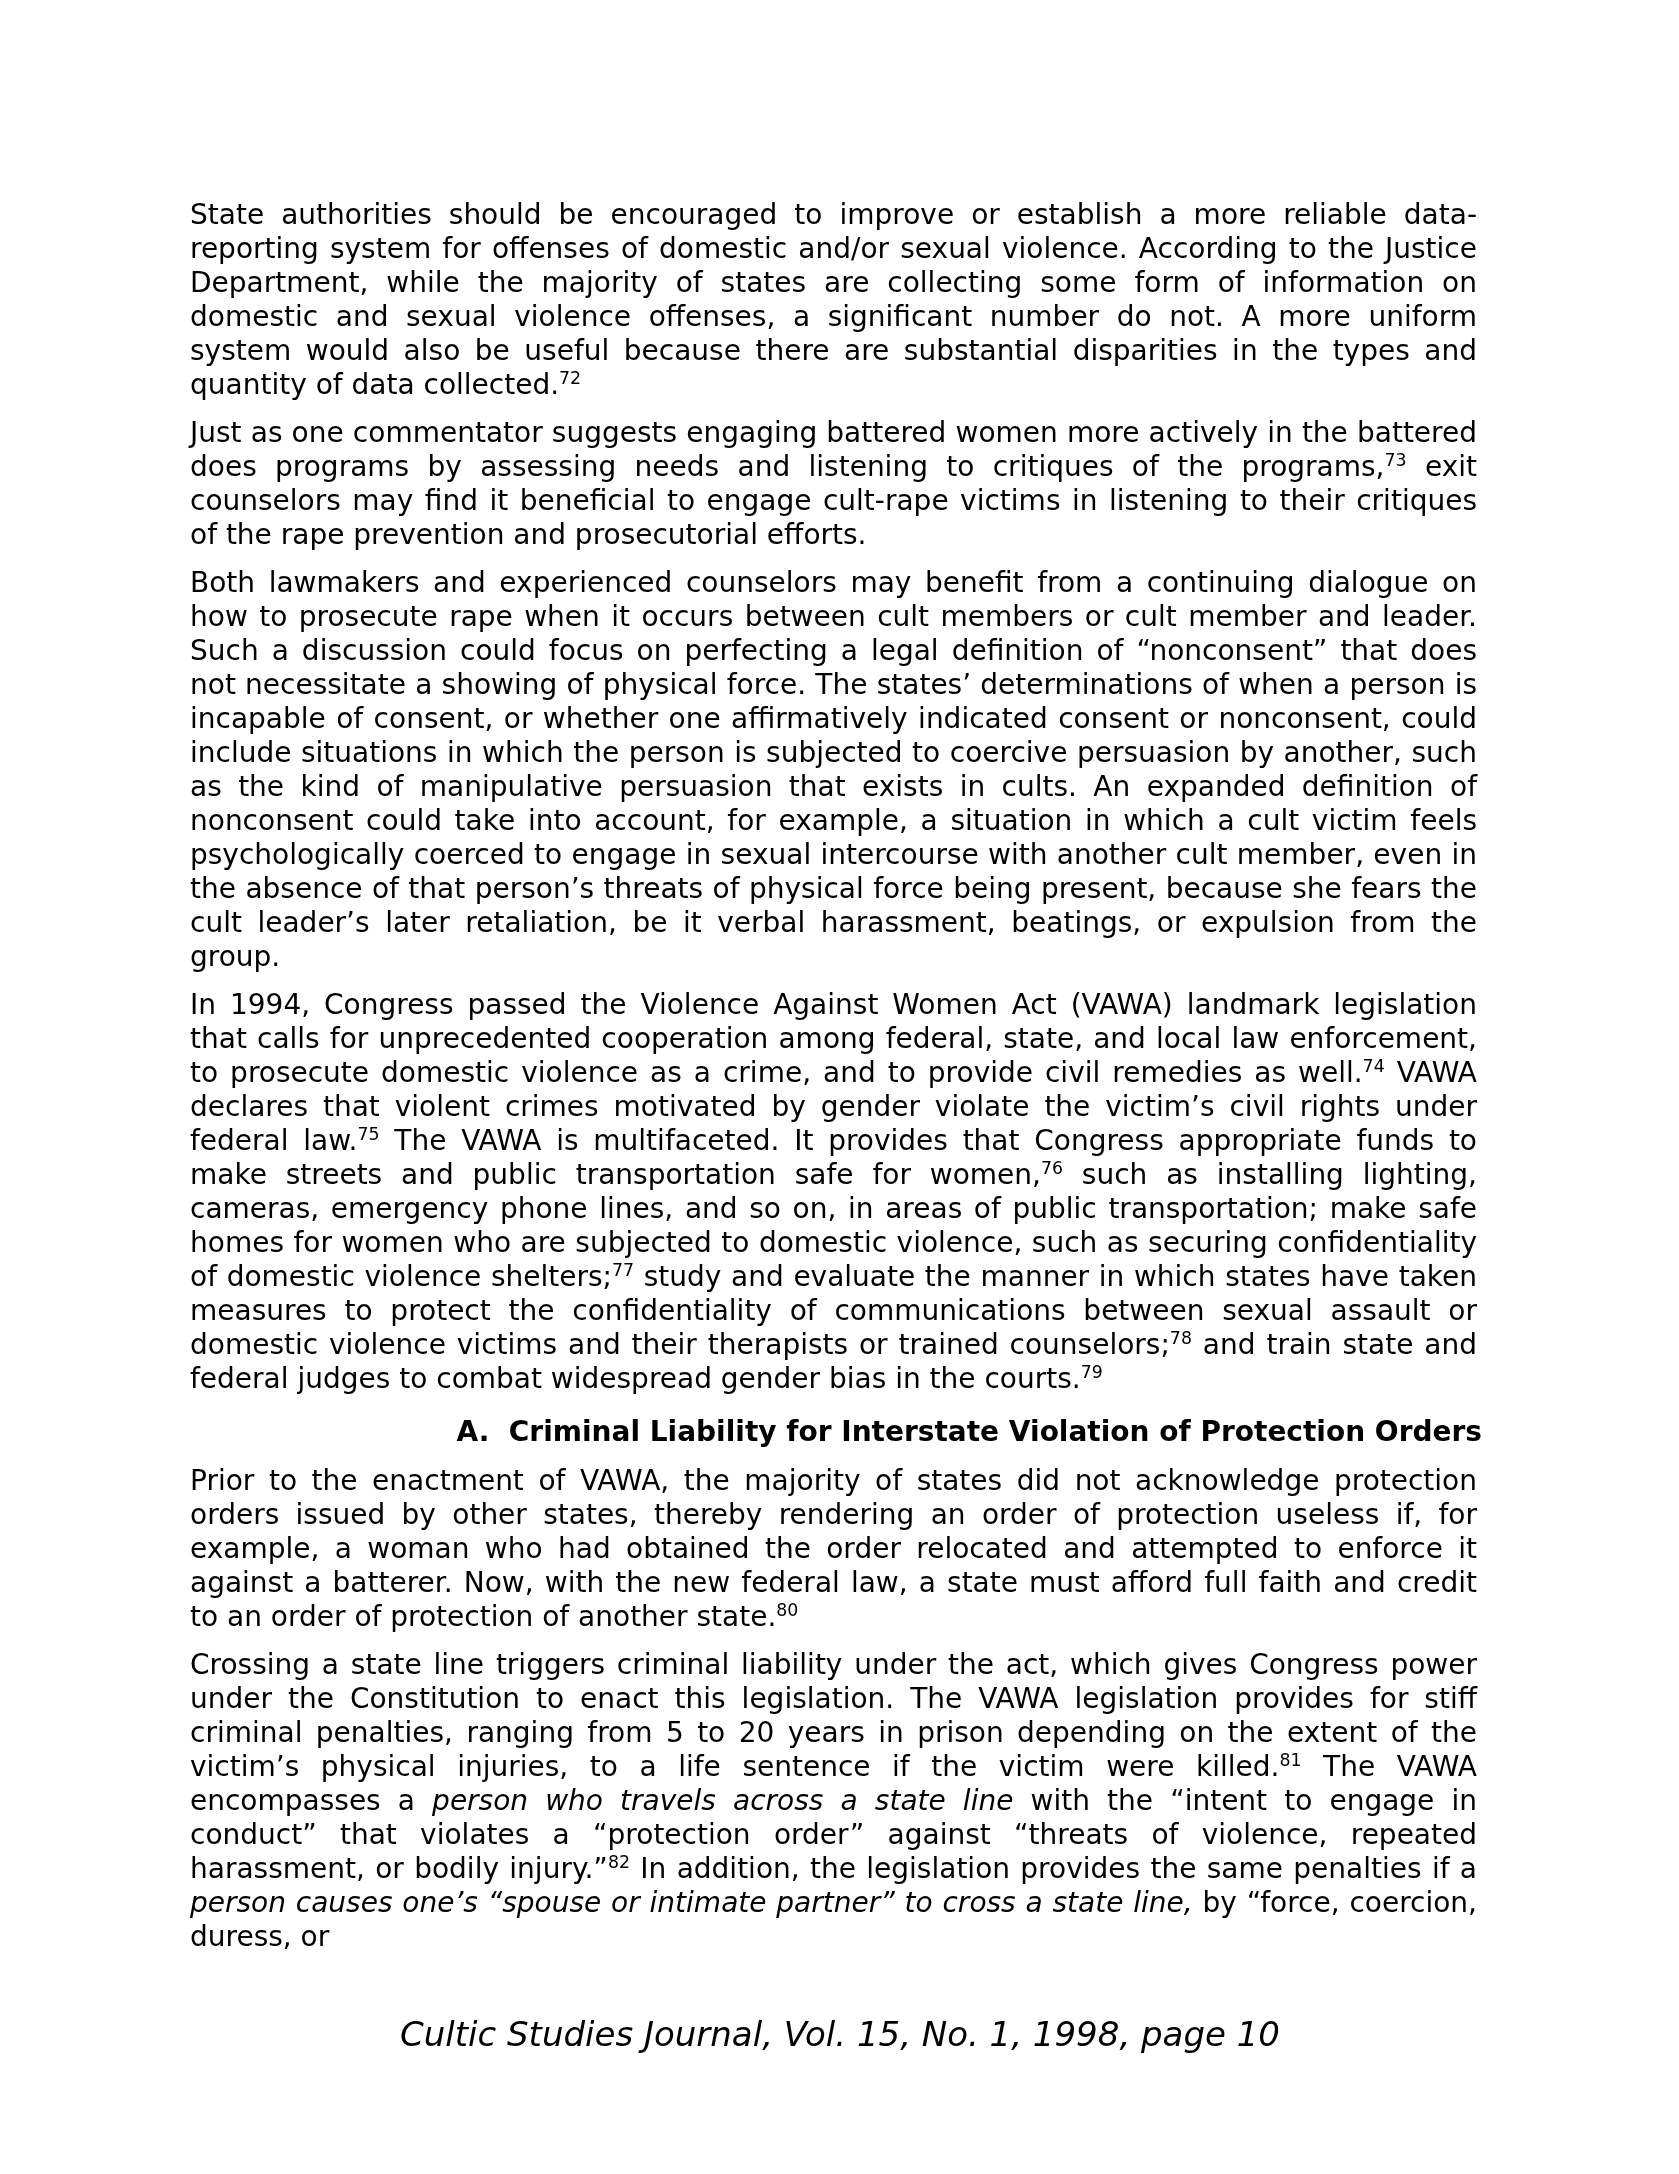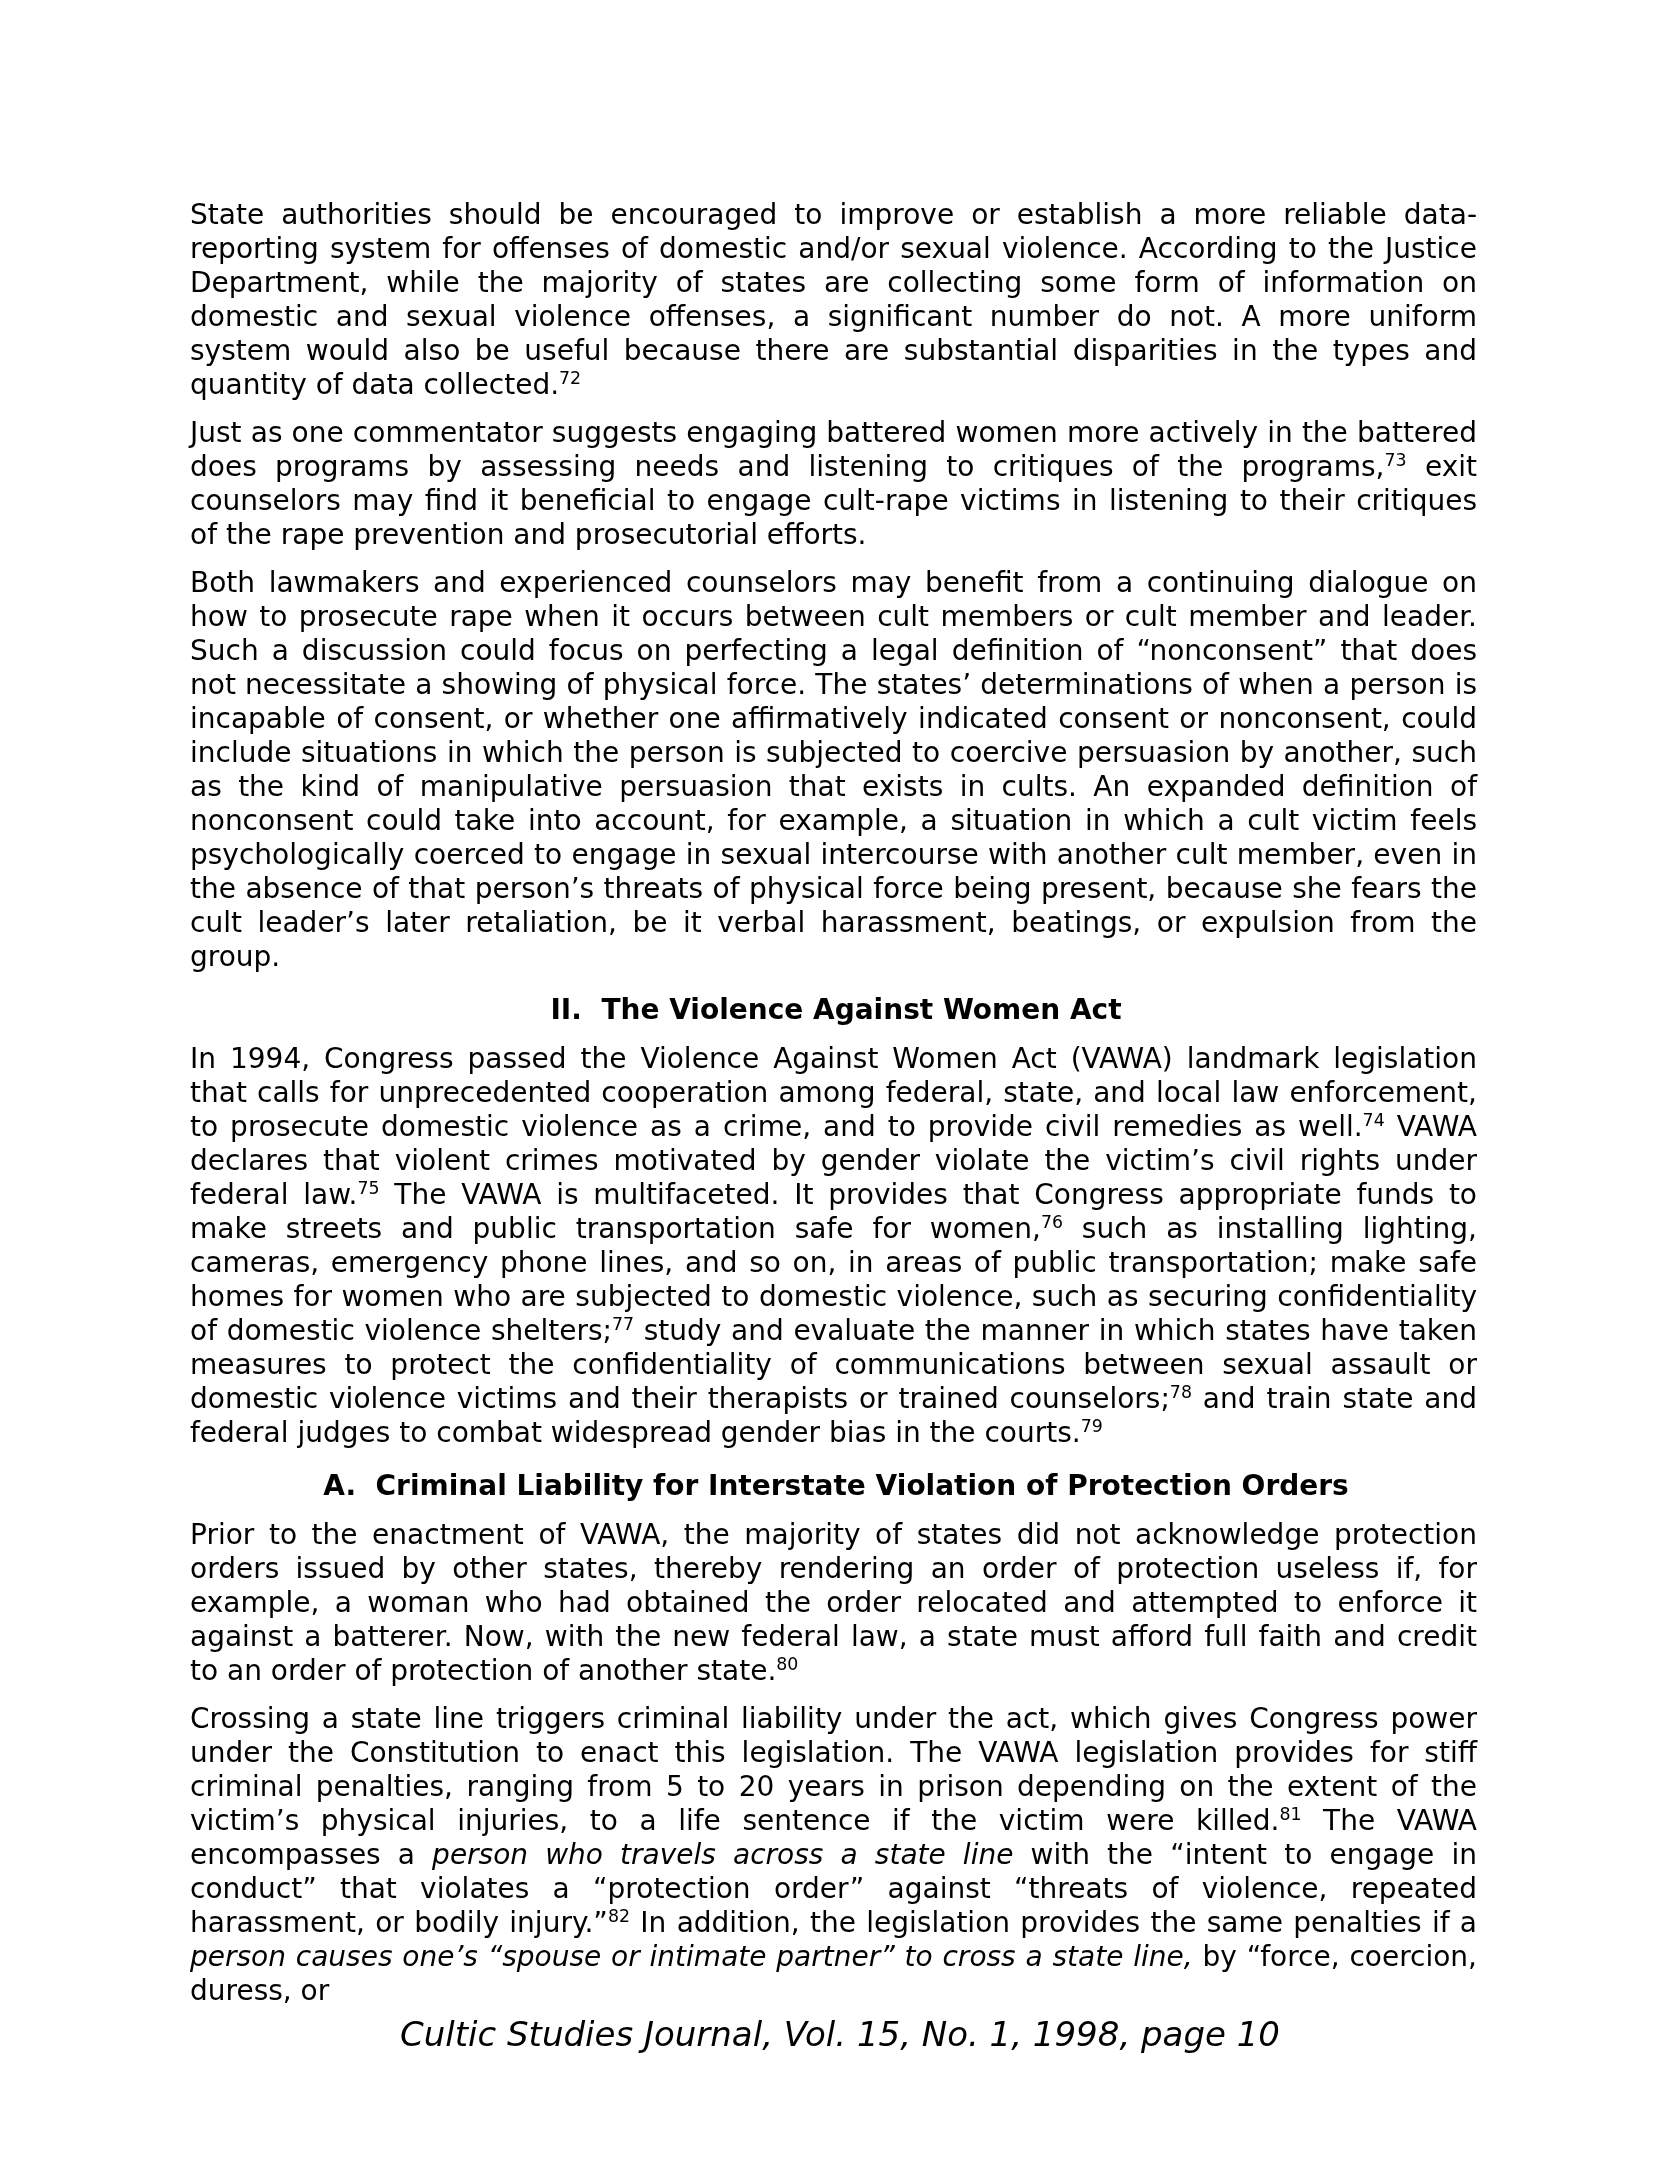--- a/index.html
+++ b/index.html
@@ -33,21 +33,21 @@
     line-height: 34px;
     font-weight: bold;
     text-align: center;
     white-space: pre-wrap;
     margin: 19px 0 15px 0;
   }
   .heading-left {
     font-size: 28px;
     line-height: 34px;
     font-weight: bold;
-    text-align: center;
+    text-align: right;
     white-space: pre-wrap;
     margin: 19px 0 15px 0;
   }
   .para sup {
     font-size: 0.62em;
     line-height: 0;
     vertical-align: baseline;
     position: relative;
     top: -0.55em;
   }
@@ -65,21 +65,20 @@
   }
 </style>
 </head>
 <body>
 
 <div class="page">
   <div class="content">
     <p class="para"><span>State authorities should be encouraged to improve or establish a more reliable data-reporting system for offenses of domestic and/or sexual violence.  According to the Justice Department, while the majority of states are collecting some form of information on domestic and sexual violence offenses, a significant number do not.  A more uniform system would also be useful because there are substantial disparities in the types and quantity of data collected.</span><sup>72</sup></p>
     <p class="para"><span>Just as one commentator suggests engaging battered women more actively in the battered does programs by assessing needs and listening to critiques of the programs,</span><sup>73</sup><span> exit counselors may find it beneficial to engage cult-rape victims in listening to their critiques of the rape prevention and prosecutorial efforts.</span></p>
     <p class="para"><span>Both lawmakers and experienced counselors may benefit from a continuing dialogue on how to prosecute rape when it occurs between cult members or cult member and leader.  Such a discussion could focus on perfecting a legal definition of “nonconsent” that does not necessitate a showing of physical force.  The states’ determinations of when a person is incapable of consent, or whether one affirmatively indicated consent or nonconsent, could include situations in which the person is subjected to coercive persuasion by another, such as the kind of manipulative persuasion that exists in cults.  An expanded definition of nonconsent could take into account, for example, a situation in which a cult victim feels psychologically coerced to engage in sexual intercourse with another cult member, even in the absence of that person’s threats of physical force being present, because she fears the cult leader’s later retaliation, be it verbal harassment, beatings, or expulsion from the group.</span></p>
-    <h2 class="heading-center"><span>II.  The Violence Against Women Act</span></h2>
     <p class="para"><span>In 1994, Congress passed the Violence Against Women Act (VAWA) landmark legislation that calls for unprecedented cooperation among federal, state, and local law enforcement, to prosecute domestic violence as a crime, and to provide civil remedies as well.</span><sup>74</sup><span>  VAWA declares that violent crimes motivated by gender violate the victim’s civil rights under federal law.</span><sup>75</sup><span>  The VAWA is multifaceted.  It provides that Congress appropriate funds to make streets and public transportation safe for women,</span><sup>76</sup><span> such as installing lighting, cameras, emergency phone lines, and so on, in areas of public transportation; make safe homes for women who are subjected to domestic violence, such as securing confidentiality of domestic violence shelters;</span><sup>77</sup><span> study and evaluate the manner in which states have taken measures to protect the confidentiality of communications between sexual assault or domestic violence victims and their therapists or trained counselors;</span><sup>78</sup><span> and train state and federal judges to combat widespread gender bias in the courts.</span><sup>79</sup></p>
     <h3 class="heading-left"><span>A.  Criminal Liability for Interstate Violation of Protection Orders</span></h3>
     <p class="para"><span>Prior to the enactment of VAWA, the majority of states did not acknowledge protection orders issued by other states, thereby rendering an order of protection useless if, for example, a woman who had obtained the order relocated and attempted to enforce it against a batterer.  Now, with the new federal law, a state must afford full faith and credit to an order of protection of another state.</span><sup>80</sup></p>
     <p class="para"><span>Crossing a state line triggers criminal liability under the act, which gives Congress power under the Constitution to enact this legislation.  The VAWA legislation provides for stiff criminal penalties, ranging from 5 to 20 years in prison depending on the extent of the victim’s physical injuries, to a life sentence if the victim were killed.</span><sup>81</sup><span>   The VAWA encompasses a </span><em>person who travels across a state line</em><span> with the “intent to engage in conduct” that violates a “protection order” against “threats of violence, repeated harassment, or bodily injury.”</span><sup>82</sup><span> In addition, the legislation provides the same penalties if a </span><em>person causes one’s “spouse or intimate partner” to cross a state line,</em><span> by “force, coercion, duress, or</span></p>
   </div>
   <div class="footer">Cultic Studies Journal, Vol. 15, No. 1, 1998, page 10</div>
 </div>
 
 
 </body></html>

